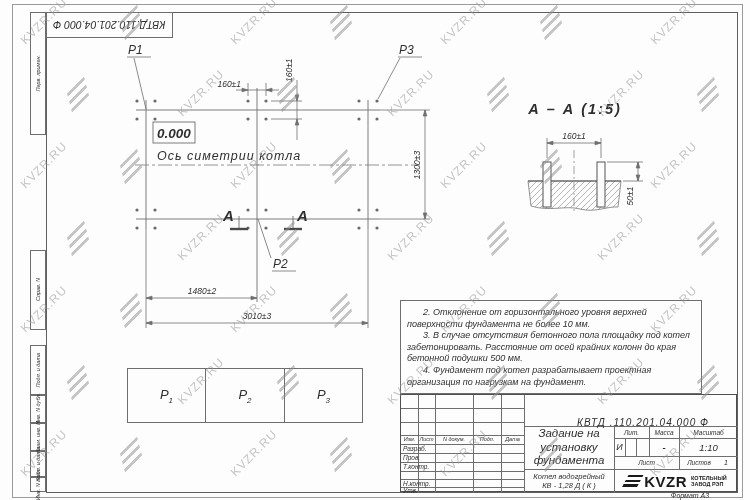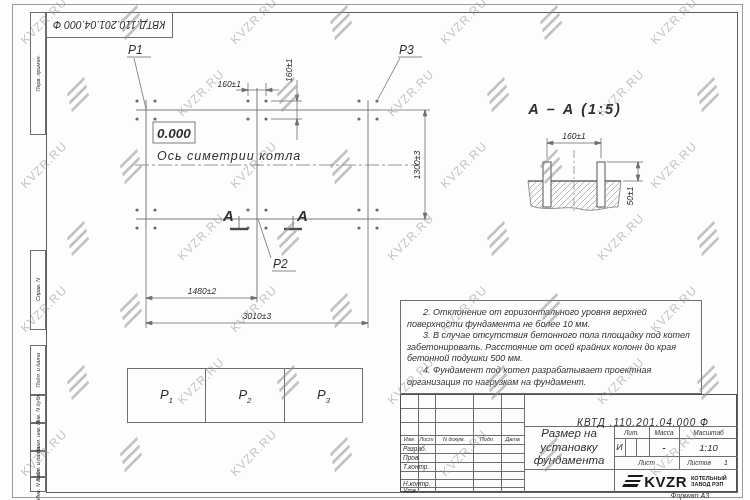--- a/index.html
+++ b/index.html
@@ -267,25 +267,29 @@
 
     <span class="lbl" style="left:2px;top:50px;">Разраб.</span>
     <span class="lbl" style="left:2px;top:59px;">Пров.</span>
     <span class="lbl" style="left:2px;top:68px;">Т.контр.</span>
     <span class="lbl" style="left:2px;top:85px;">Н.контр.</span>
     <span class="lbl" style="left:2px;top:92px;">Утв.</span>
 
     <div class="abs ctr it" style="left:123px;top:12px;width:238px;height:31px;font-size:10px;letter-spacing:1px;white-space:nowrap;">КВТД .110.201.04.000  Ф</div>
 
     <div class="abs ctr it" style="left:123px;top:31px;width:90px;height:43px;font-size:11.5px;line-height:13.5px;flex-direction:column;">
-      <div>Размер на</div>
+      <div>Задание на</div>
       <div>установку</div>
       <div>фундамента</div>
     </div>
 
+    <div class="abs ctr it" style="left:123px;top:74px;width:90px;height:24px;font-size:7.5px;line-height:9px;flex-direction:column;">
+      <div>Котел водогрейный</div>
+      <div>КВ - 1,28  Д  ( К )</div>
+    </div>
 
     <div class="abs ctr it" style="left:213px;top:31px;width:35px;height:12px;font-size:6.5px;">Лит.</div>
     <div class="abs ctr it" style="left:213px;top:43px;width:11px;height:18px;font-size:9px;">И</div>
     <div class="abs ctr it" style="left:248px;top:31px;width:30px;height:12px;font-size:6.5px;">Масса</div>
     <div class="abs ctr it" style="left:248px;top:43px;width:30px;height:18px;font-size:10px;">-</div>
     <div class="abs ctr it" style="left:278px;top:31px;width:59px;height:12px;font-size:6.5px;">Масштаб</div>
     <div class="abs ctr it" style="left:278px;top:43px;width:59px;height:18px;font-size:9.5px;">1:10</div>
 
     <div class="abs ctr it" style="left:213px;top:61px;width:65px;height:13px;font-size:6.5px;">Лист</div>
     <div class="abs ctr it" style="left:282px;top:61px;width:32px;height:13px;font-size:6.5px;">Листов</div>

